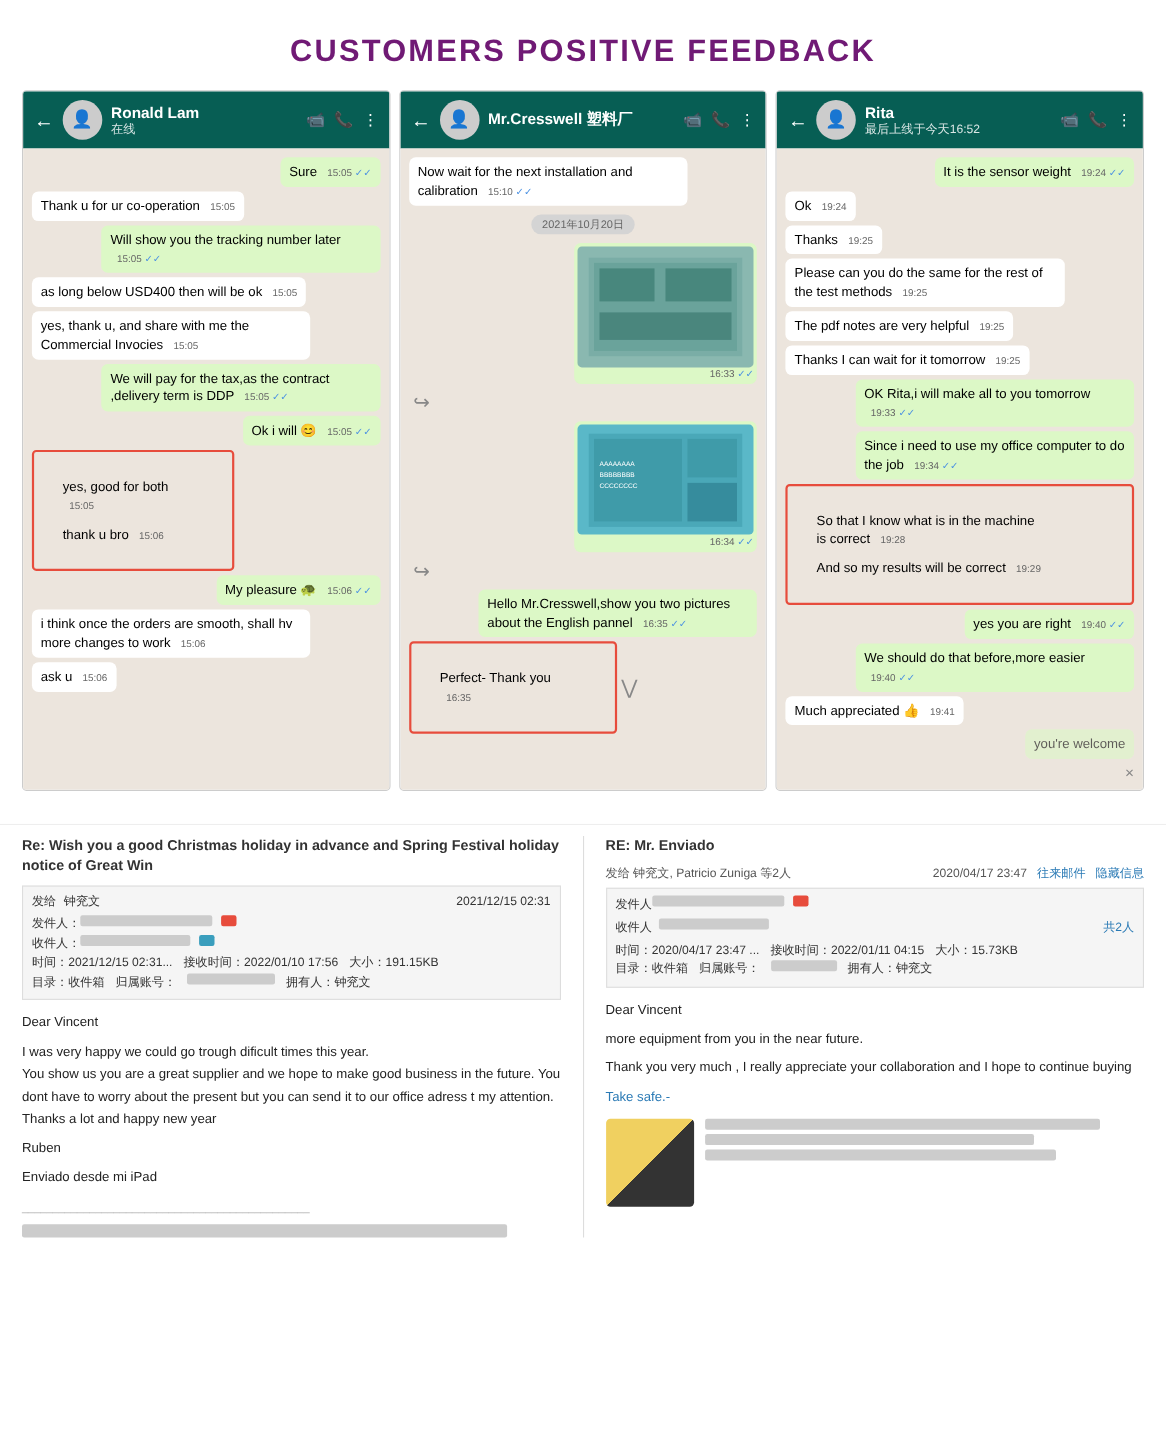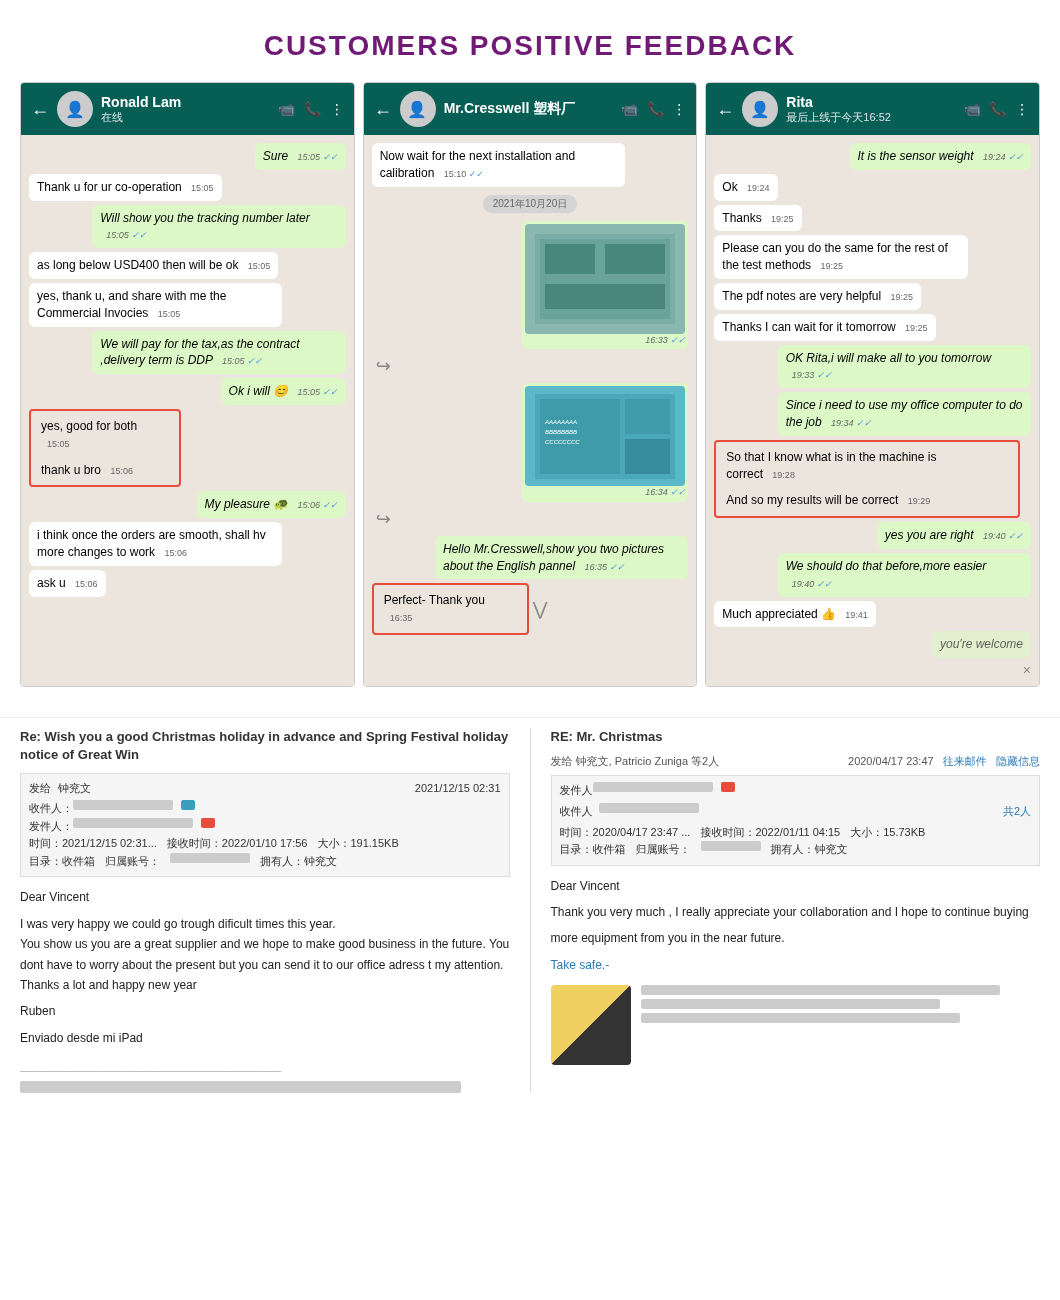--- a/index.html
+++ b/index.html
@@ -92,41 +92,41 @@
       background: #dcf8c6;
       align-self: flex-end;
     }
 
     .msg-left {
       background: #fff;
       align-self: flex-start;
     }
 
     .msg-row { display: flex; align-items: flex-end; gap: 2px; }
-    .msg-row.right { justify-content: flex-end; font-style: italic; }
+    .msg-row.right { justify-content: flex-end; }
     .msg-row.left { justify-content: flex-start; }
 
     .date-divider {
       text-align: center;
       font-size: 10px;
       color: #666;
       background: #d4d4d4;
       border-radius: 10px;
       padding: 2px 10px;
       align-self: center;
       margin: 4px 0;
     }
 
     .check-mark { font-size: 9px; color: #4a90e2; }
 
     
     .highlight-box {
       border: 2px solid #e74c3c;
       border-radius: 4px;
-      padding: 2px;
+      padding: 18px;
     }
 
     
     .img-placeholder {
       background: #b0c4c4;
       border-radius: 4px;
       display: flex;
       align-items: center;
       justify-content: center;
       color: #fff;
@@ -462,28 +462,28 @@
 
   <div class="email-panel">
     <div class="email-subject">Re: Wish you a good Christmas holiday in advance and Spring Festival holiday notice of Great Win</div>
     <div class="email-meta">
       <div style="margin-bottom:3px;font-size:11px;">
         <span>发给</span>
         <span style="margin-left:4px;">钟兖文</span>
         <span style="float:right;">2021/12/15 02:31</span>
       </div>
       <div class="email-meta-row">
+        <span>发件人：</span>
+        <span class="blurred-text" style="width:120px;">&nbsp;</span>
+        <span style="margin-left:8px;display:inline-block;width:14px;height:10px;background:#e74c3c;border-radius:2px;"></span>
+      </div>
+      <div class="email-meta-row">
         <span>收件人：</span>
         <span class="blurred-text" style="width:100px;">&nbsp;</span>
         <span style="margin-left:8px;display:inline-block;width:14px;height:10px;background:#3a9ebd;border-radius:2px;"></span>
-      </div>
-      <div class="email-meta-row">
-        <span>发件人：</span>
-        <span class="blurred-text" style="width:120px;">&nbsp;</span>
-        <span style="margin-left:8px;display:inline-block;width:14px;height:10px;background:#e74c3c;border-radius:2px;"></span>
       </div>
       <div style="display:flex;gap:10px;font-size:11px;flex-wrap:wrap;">
         <span>时间：<span>2021/12/15 02:31...</span></span>
         <span>接收时间：<span>2022/01/10 17:56</span></span>
         <span>大小：<span>191.15KB</span></span>
       </div>
       <div style="display:flex;gap:10px;font-size:11px;flex-wrap:wrap;">
         <span>目录：收件箱</span>
         <span>归属账号：</span>
         <span class="blurred-text" style="width:80px;">&nbsp;</span>
@@ -499,21 +499,21 @@
       <p>Ruben</p>
       <p>Enviado desde mi iPad</p>
       <p style="font-size:10px;color:#aaa;margin-top:10px;">_______________________________________________</p>
       <div class="blurred-text" style="width:90%;height:12px;display:block;margin-top:4px;">&nbsp;</div>
     </div>
   </div>
 
   <div class="divider-vertical"></div>
 
   <div class="email-panel">
-    <div class="email-subject">RE: Mr. Christmas</div>
+    <div class="email-subject">RE: Mr. Enviado</div>
     <div class="email-header-bar">
       <span>
         发给 <span>钟兖文, Patricio Zuniga 等2人</span>
       </span>
       <span>
         <span>2020/04/17 23:47</span>
         &nbsp;
         <span class="email-action-links">
           <span>往来邮件</span>
           &nbsp;
@@ -541,22 +541,22 @@
       </div>
       <div style="display:flex;gap:10px;font-size:11px;flex-wrap:wrap;">
         <span>目录：收件箱</span>
         <span>归属账号：</span>
         <span class="blurred-text" style="width:60px;">&nbsp;</span>
         <span>拥有人：钟兖文</span>
       </div>
     </div>
     <div class="email-body">
       <p>Dear Vincent</p>
+      <p>more equipment from you in the near future.</p>
       <p>Thank you very much , I really appreciate your collaboration and I hope to continue buying</p>
-      <p>more equipment from you in the near future.</p>
       <p style="color:#2a7ab5;">Take safe.-</p>
     </div>
 
     <div style="display:flex;gap:10px;margin-top:10px;">
       <div style="width:80px;height:80px;background:linear-gradient(135deg,#f0d060 50%,#333 50%);border-radius:4px;"></div>
       <div style="flex:1;">
         <div class="blurred-text" style="width:90%;height:10px;display:block;margin-bottom:4px;">&nbsp;</div>
         <div class="blurred-text" style="width:75%;height:10px;display:block;margin-bottom:4px;">&nbsp;</div>
         <div class="blurred-text" style="width:80%;height:10px;display:block;">&nbsp;</div>
       </div>

